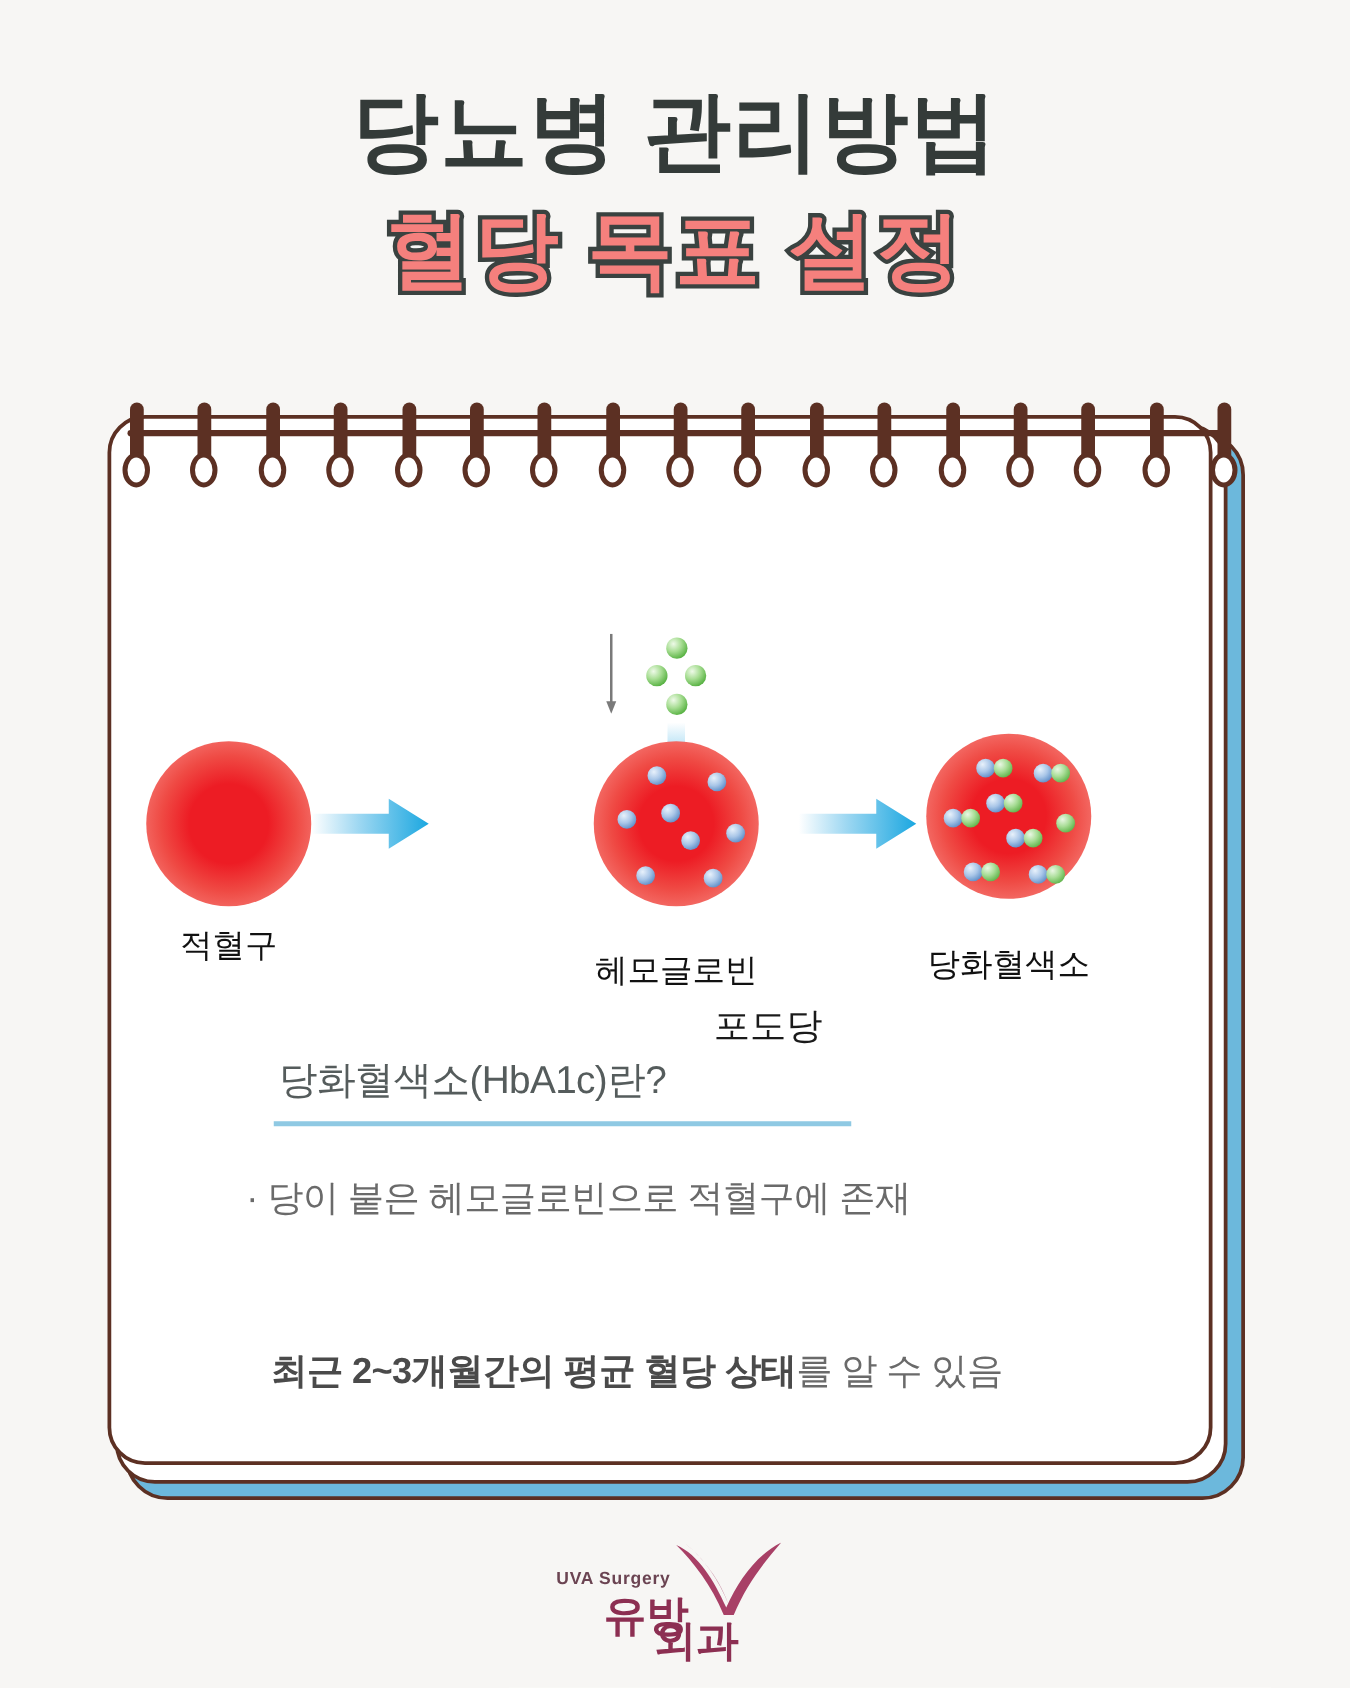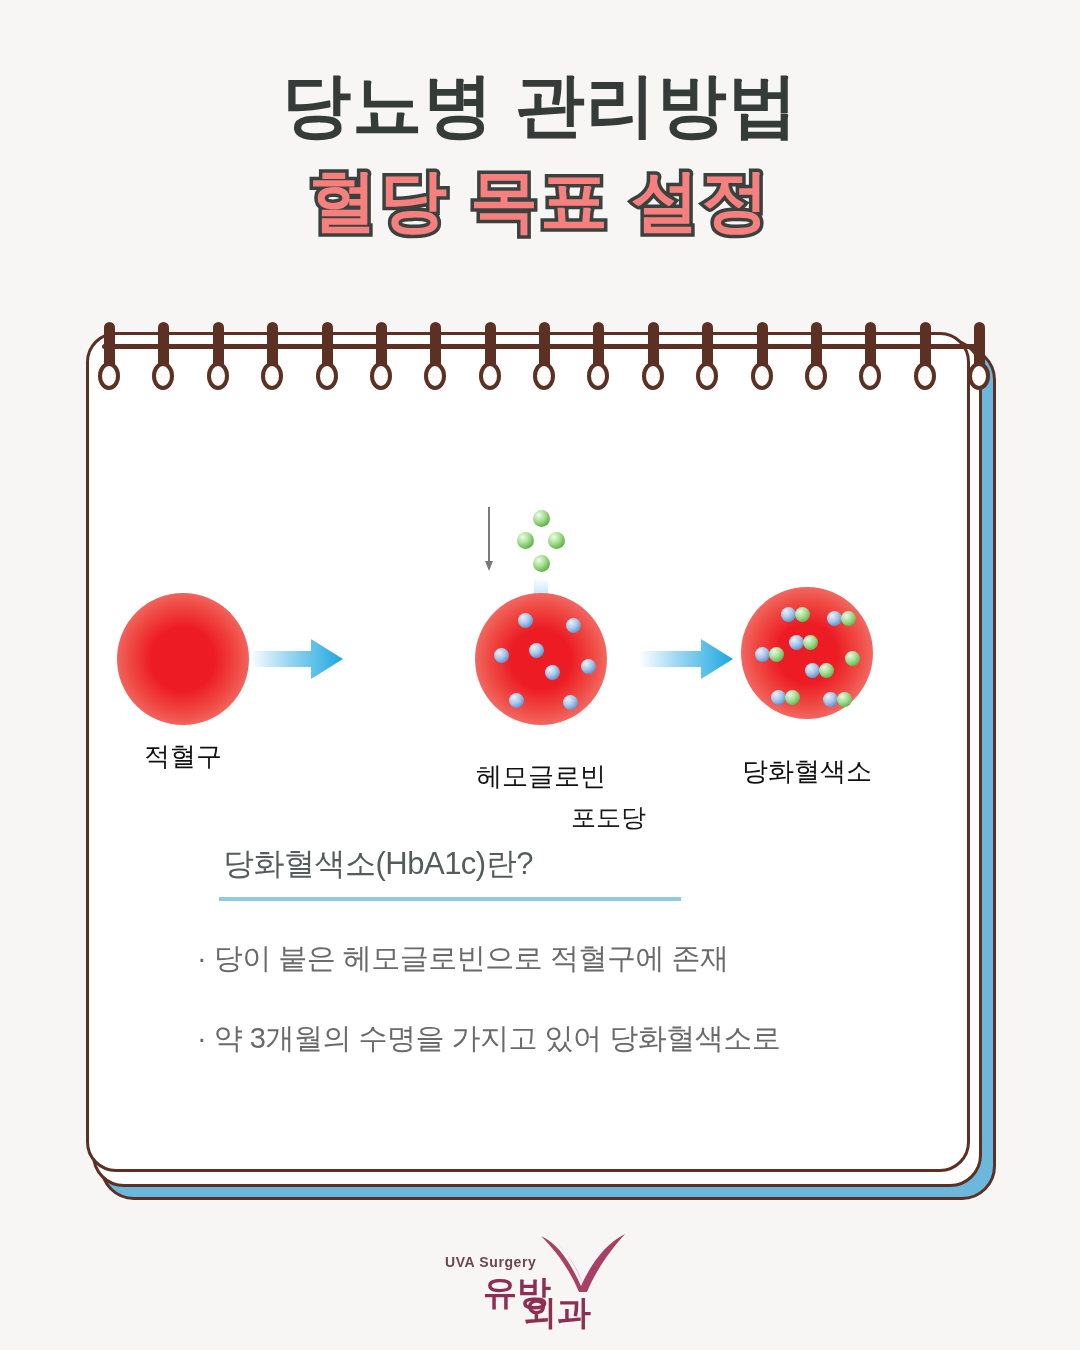--- a/index.html
+++ b/index.html
@@ -122,21 +122,21 @@
     background: #ffffff;
   }
 
   
   .diagram { position: absolute; left: 0; top: 0; width: 884px; height: 480px; }
 
   .glucose-label {
     position: absolute;
     left: 482px;
     top: 466px;
-    font-size: 25px;
+    font-size: 29px;
     color: #1a1a1a;
     font-weight: 400;
   }
 
   .cell {
     position: absolute;
     width: 132px;
     height: 132px;
     border-radius: 50%;
   }
@@ -328,21 +328,21 @@
           <div class="dot dot-blue" style="left:82px;top:105px;"></div>
           <div class="dot dot-green" style="left:96px;top:105px;"></div>
         </div>
         <div class="cell-label" style="left:618px;top:404px;margin-top:15px;">당화혈색소</div>
       </div>
 
       <div class="hb-heading">당화혈색소(HbA1c)란?</div>
       <div class="hb-underline"></div>
 
       <div class="bullet b1">· 당이 붙은 헤모글로빈으로 적혈구에 존재</div>
-      <div class="bullet b2">· 약 3개월의 수명을 가지고 있어  당화혈색소로</div>
+      <div class="bullet b3"><b>최근 2~3개월간의 평균 혈당 상태</b><span>를 알 수 있음</span></div>
     </div>
   </div>
 
   <div class="rings" id="rings">
       <div style="position: absolute; left: 16px; top: 22px; width: 876px; height: 5px; background: rgb(92, 48, 35); border-radius: 3px;"></div>
       <div class="ring" style="left: 12px;">
         <div class="bar"></div>
         <div class="loop"></div>
       </div>
       <div class="ring" style="left: 66.375px;">

